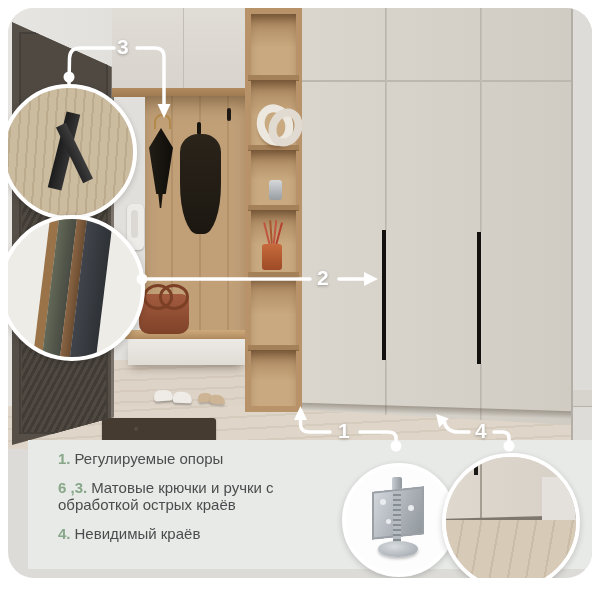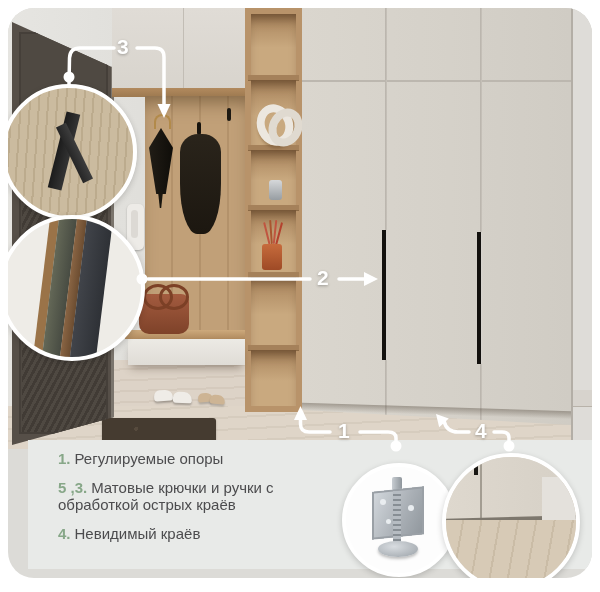--- a/index.html
+++ b/index.html
@@ -150,21 +150,21 @@
     <div class="bag-handle" style="left:20px;"></div>
   </div>
   <div class="sneaker" style="left:146px;top:382px;transform:rotate(-4deg);"></div>
   <div class="sneaker" style="left:165px;top:384px;transform:rotate(3deg);"></div>
   <div class="heel" style="left:190px;top:385px;transform:rotate(-6deg);"></div>
   <div class="heel" style="left:202px;top:387px;transform:rotate(5deg);"></div>
 
   <div class="abs info-panel">
     <div class="feature-list">
       <p class="feature-item"><span class="feature-num">1.</span><span>Регулируемые опоры</span></p>
-      <p class="feature-item"><span class="feature-num">5 ,3.</span><span>Матовые крючки и ручки с обработкой острых краёв</span></p>
+      <p class="feature-item"><span class="feature-num">6 ,3.</span><span>Матовые крючки и ручки с обработкой острых краёв</span></p>
       <p class="feature-item"><span class="feature-num">4.</span><span>Невидимый краёв</span></p>
     </div>
   </div>
 
   <div class="abs inset inset-hook">
     <div class="hook-arm" style="left:52px;top:24px;width:14px;height:78px;transform:rotate(14deg);"></div>
     <div class="hook-arm" style="left:64px;top:34px;width:11px;height:62px;transform:rotate(-26deg);background:linear-gradient(90deg,#262626,#3d3d3d);"></div>
   </div>
 
   <div class="abs inset inset-handle">

